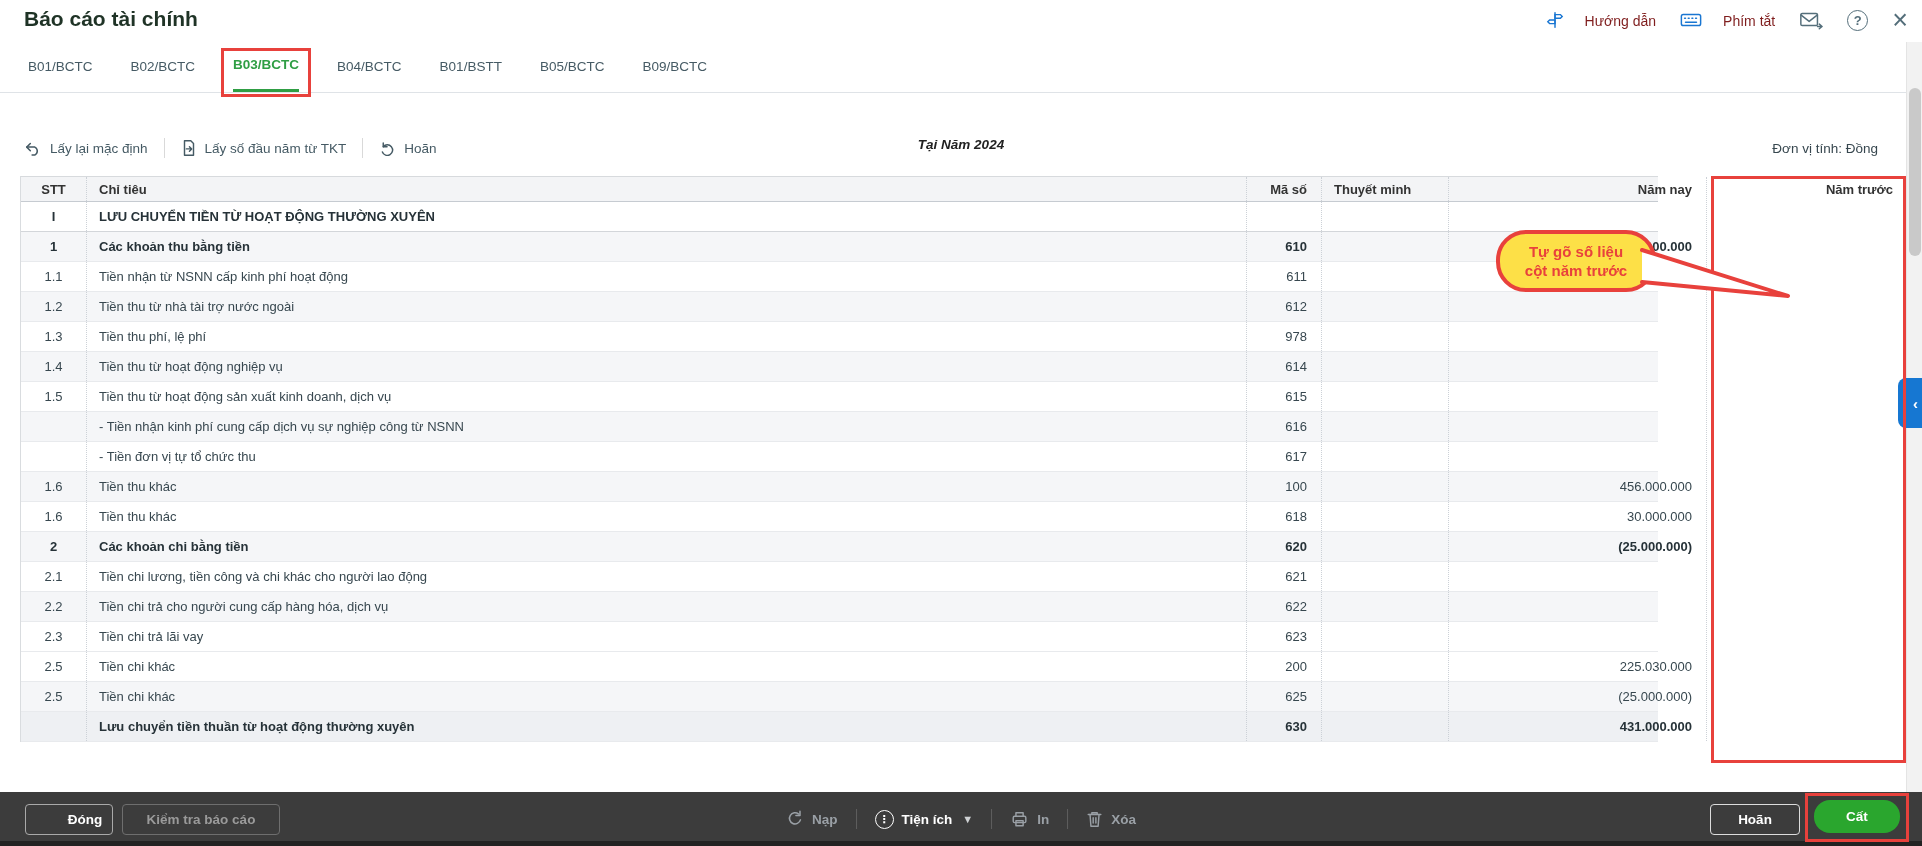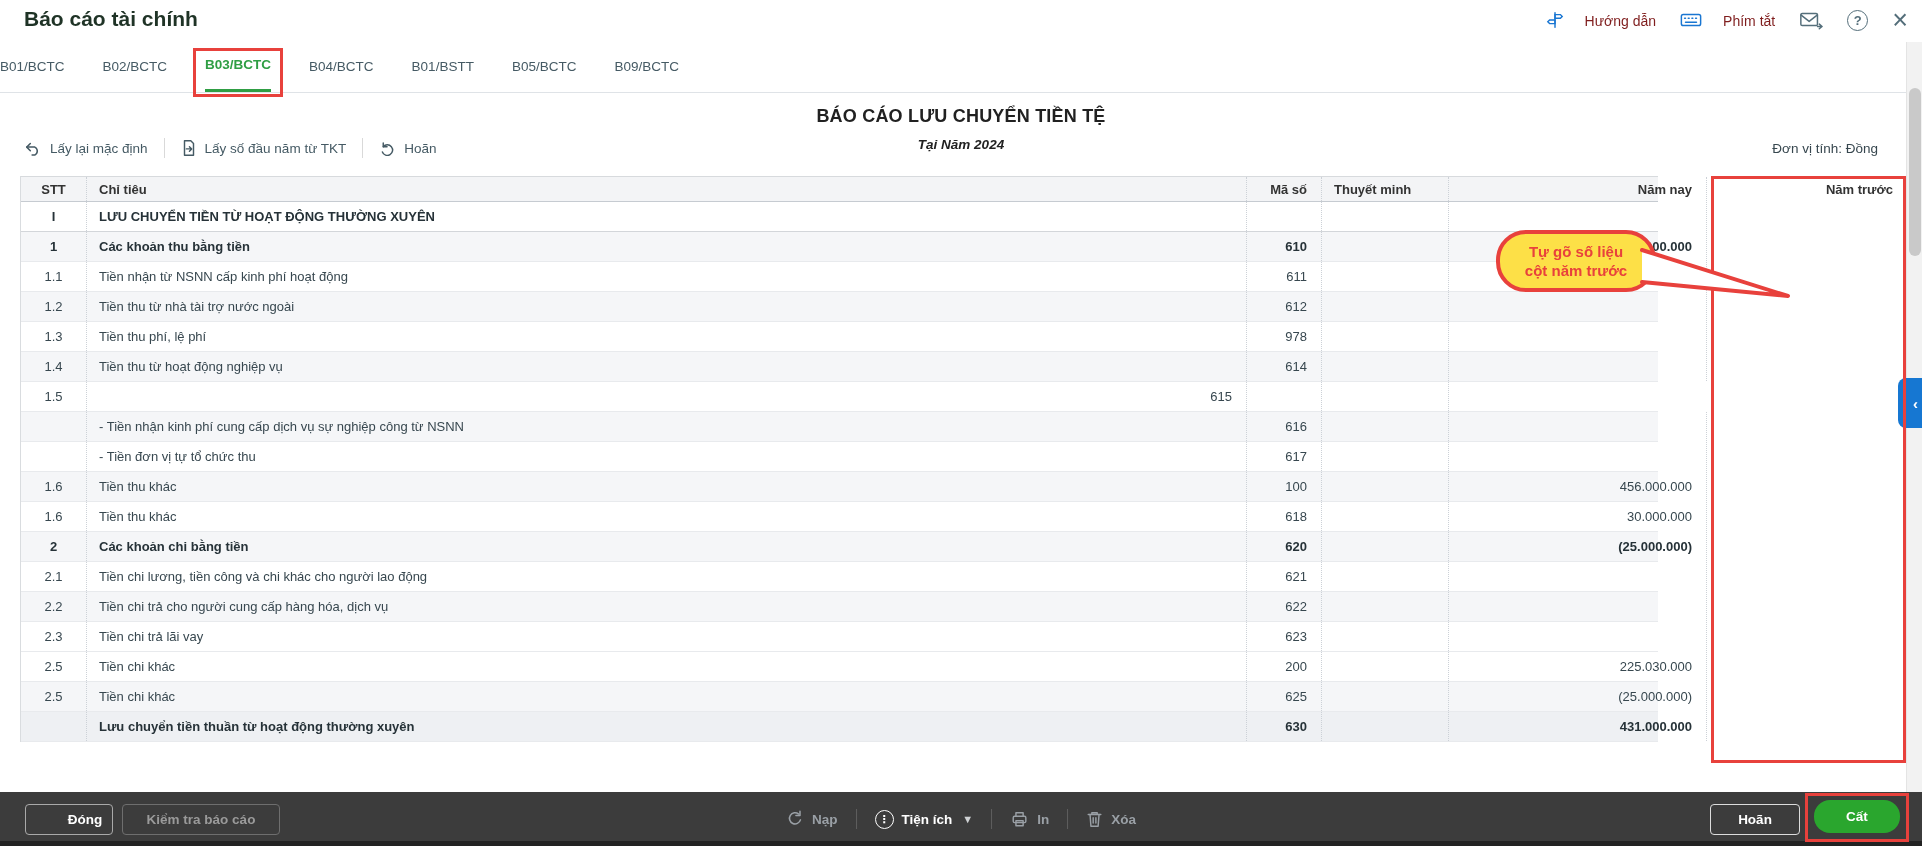--- a/index.html
+++ b/index.html
@@ -12,21 +12,21 @@
   .hdr { position:absolute; left:0; top:0; width:1922px; height:40px; background:#fff; }
   .hdr-title { position:absolute; left:24px; top:7px; font-size:21px; font-weight:bold; color:#1f3326; }
   .hdr-right { position:absolute; right:14px; top:0; height:40px; display:flex; align-items:center; gap:24px; }
   .hlink { display:flex; align-items:flex-end; gap:21px; color:#7f1d1d; font-size:14px; cursor:pointer; }
   .hicon { display:flex; align-items:center; }
   .help-circle { width:21px; height:21px; border:1.6px solid #546e7a; border-radius:50%; color:#546e7a;
     font-size:13px; font-weight:bold; display:flex; align-items:center; justify-content:center; }
   .close-x { font-size:27px; color:#546e7a; line-height:20px; cursor:pointer; }
   
   .tabs { position:absolute; left:0; top:40px; width:1922px; height:53px; border-bottom:1px solid #dfe3e7;
-    display:flex; align-items:stretch; gap:38px; background:#fff; }
+    display:flex; align-items:stretch; padding-left:28px; gap:38px; background:#fff; }
   .tab { display:flex; align-items:center; font-size:13.5px; color:#455a64; cursor:pointer; }
   .tab.active { color:#2f9e44; font-weight:bold; border-bottom:3px solid #2f9e44; position:relative; }
   .tab.active::before { content:''; position:absolute; left:-12px; right:-12px; top:8px; bottom:-8px;
     border:3px solid #e8413c; pointer-events:none; }
   
   .tools { position:absolute; left:24px; top:133px; height:30px; display:flex; align-items:center; gap:16px; }
   .tool { display:flex; align-items:center; gap:8px; font-size:13.5px; color:#455a64; cursor:pointer; }
   .vsep { width:1px; height:20px; background:#d9d9d9; }
   
   .rpt-title { position:absolute; left:0; top:106px; width:1922px; text-align:center;
@@ -159,21 +159,20 @@
       <span>
         <svg width="17" height="17" viewBox="0 0 20 20" fill="none" stroke="#455a64" stroke-width="1.7" stroke-linecap="round" stroke-linejoin="round">
           <path d="M5 8 a6.2 6.2 0 1 1 -1 6"></path>
             <path d="M5 3.5 V8 h4.5"></path>
         </svg>
       </span>
       <span>Hoãn</span>
     </div>
   </div>
 
-  <div class="rpt-title">BÁO CÁO LƯU CHUYỂN TIỀN TỆ</div>
   <div class="rpt-sub">Tại Năm 2024</div>
   <div class="rpt-unit">Đơn vị tính: Đồng</div>
 
   <div class="table">
     <div class="trow thead">
       <div class="cell c-stt">STT</div>
       <div class="cell">Chỉ tiêu</div>
       <div class="cell c-ma">Mã số</div>
       <div class="cell">Thuyết minh</div>
       <div class="cell c-nay">Năm nay</div>
@@ -223,20 +222,21 @@
         <div class="trow alt">
           <div class="cell c-stt">1.4</div>
           <div class="cell">Tiền thu từ hoạt động nghiệp vụ</div>
           <div class="cell c-ma">614</div>
           <div class="cell"></div>
           <div class="cell c-nay"></div>
           <div class="cell c-truoc"></div>
         </div>
         <div class="trow">
           <div class="cell c-stt">1.5</div>
+          <div class="cell">Tiền thu từ hoạt động sản xuất kinh doanh, dịch vụ</div>
           <div class="cell c-ma">615</div>
           <div class="cell"></div>
           <div class="cell c-nay"></div>
           <div class="cell c-truoc"></div>
         </div>
         <div class="trow alt">
           <div class="cell c-stt"></div>
           <div class="cell">- Tiền nhận kinh phí cung cấp dịch vụ sự nghiệp công từ NSNN</div>
           <div class="cell c-ma">616</div>
           <div class="cell"></div>

